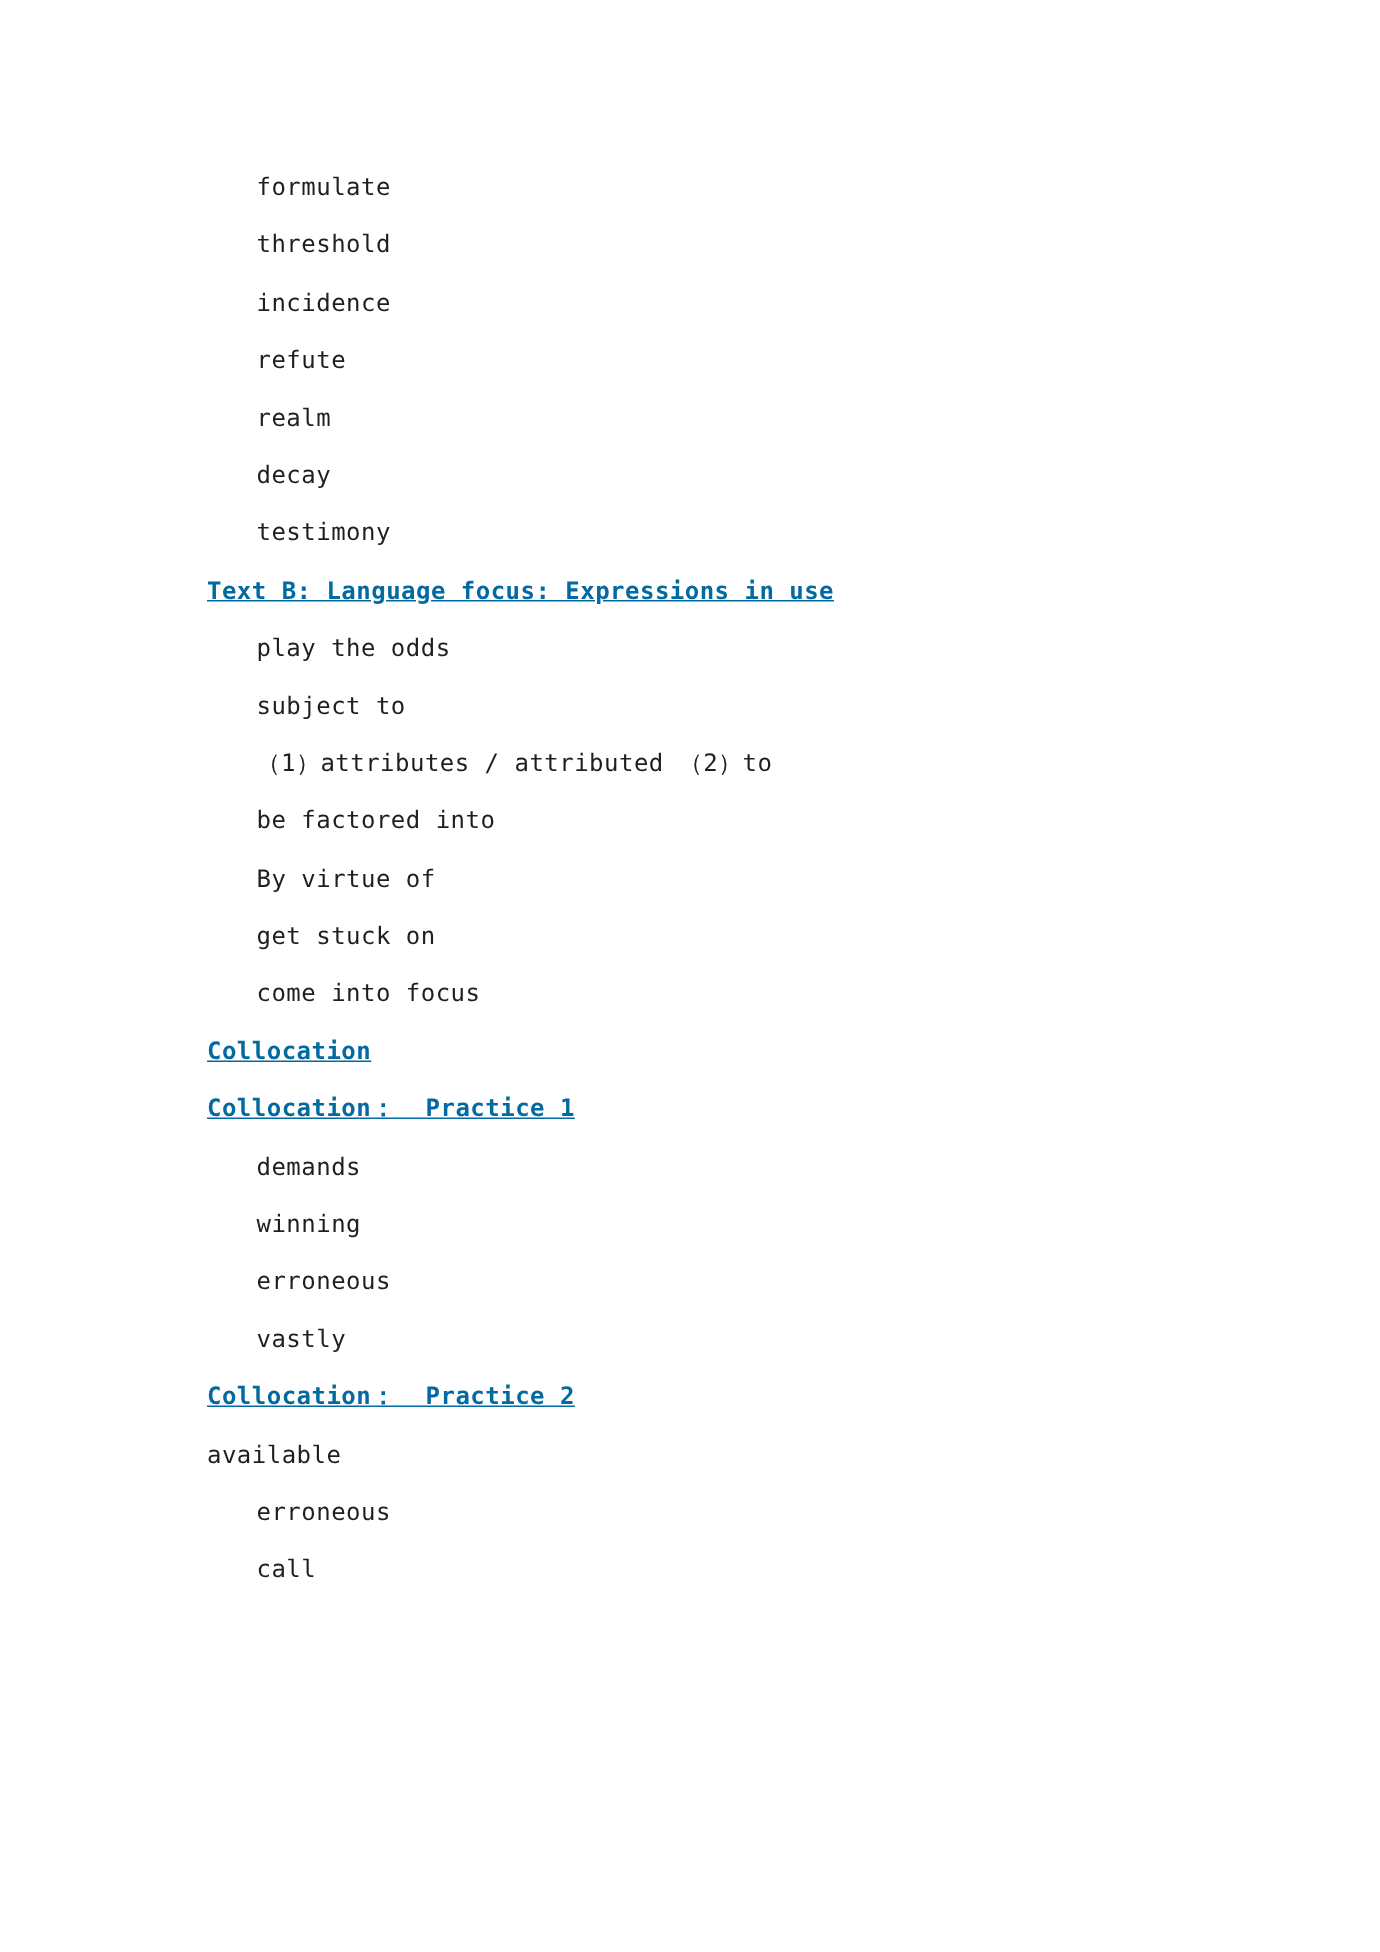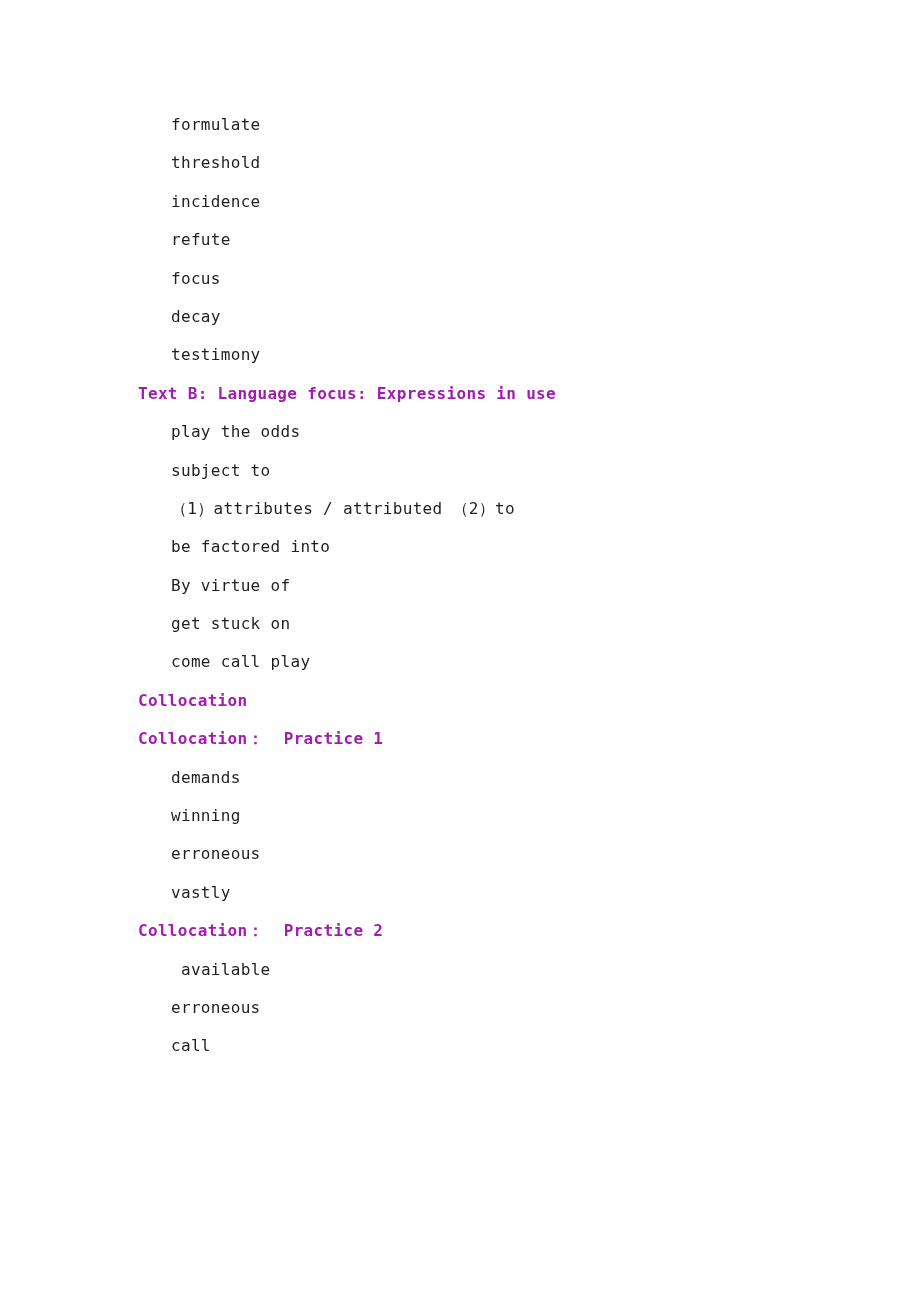--- a/index.html
+++ b/index.html
@@ -30,50 +30,50 @@
     height: 38.4px;
     line-height: 38.4px;
     font-size: 16px;
     letter-spacing: 0.02em;
     white-space: pre;
     font-weight: normal;
     color: #1f1f1f;
   }
   .line.heading {
     font-weight: bold;
-    color: #a21caf;
+    color: #0369a1;
+    text-decoration: underline;
   }
   .line.indent {
     padding-left: 33px;
   }
   .line.flush {
     padding-left: 0;
-    margin-left: 43px;
   }
 </style>
 </head>
 <body>
 
 <div class="page">
   <div class="doc-body" id="doc-body">
       <div class="line indent">formulate</div>
       <div class="line indent">threshold</div>
       <div class="line indent">incidence</div>
       <div class="line indent">refute</div>
-      <div class="line indent">focus</div>
+      <div class="line indent">realm</div>
       <div class="line indent">decay</div>
       <div class="line indent">testimony</div>
       <div class="line heading">Text B: Language focus: Expressions in use</div>
       <div class="line indent">play the odds</div>
       <div class="line indent">subject to</div>
       <div class="line indent">（1）attributes / attributed （2）to</div>
       <div class="line indent">be factored into</div>
       <div class="line indent">By virtue of</div>
       <div class="line indent">get stuck on</div>
-      <div class="line indent">come call play</div>
+      <div class="line indent">come into focus</div>
       <div class="line heading">Collocation</div>
       <div class="line heading">Collocation：  Practice 1</div>
       <div class="line indent">demands</div>
       <div class="line indent">winning</div>
       <div class="line indent">erroneous</div>
       <div class="line indent">vastly</div>
       <div class="line heading">Collocation：  Practice 2</div>
       <div class="line flush">available</div>
       <div class="line indent">erroneous</div>
       <div class="line indent">call</div>

